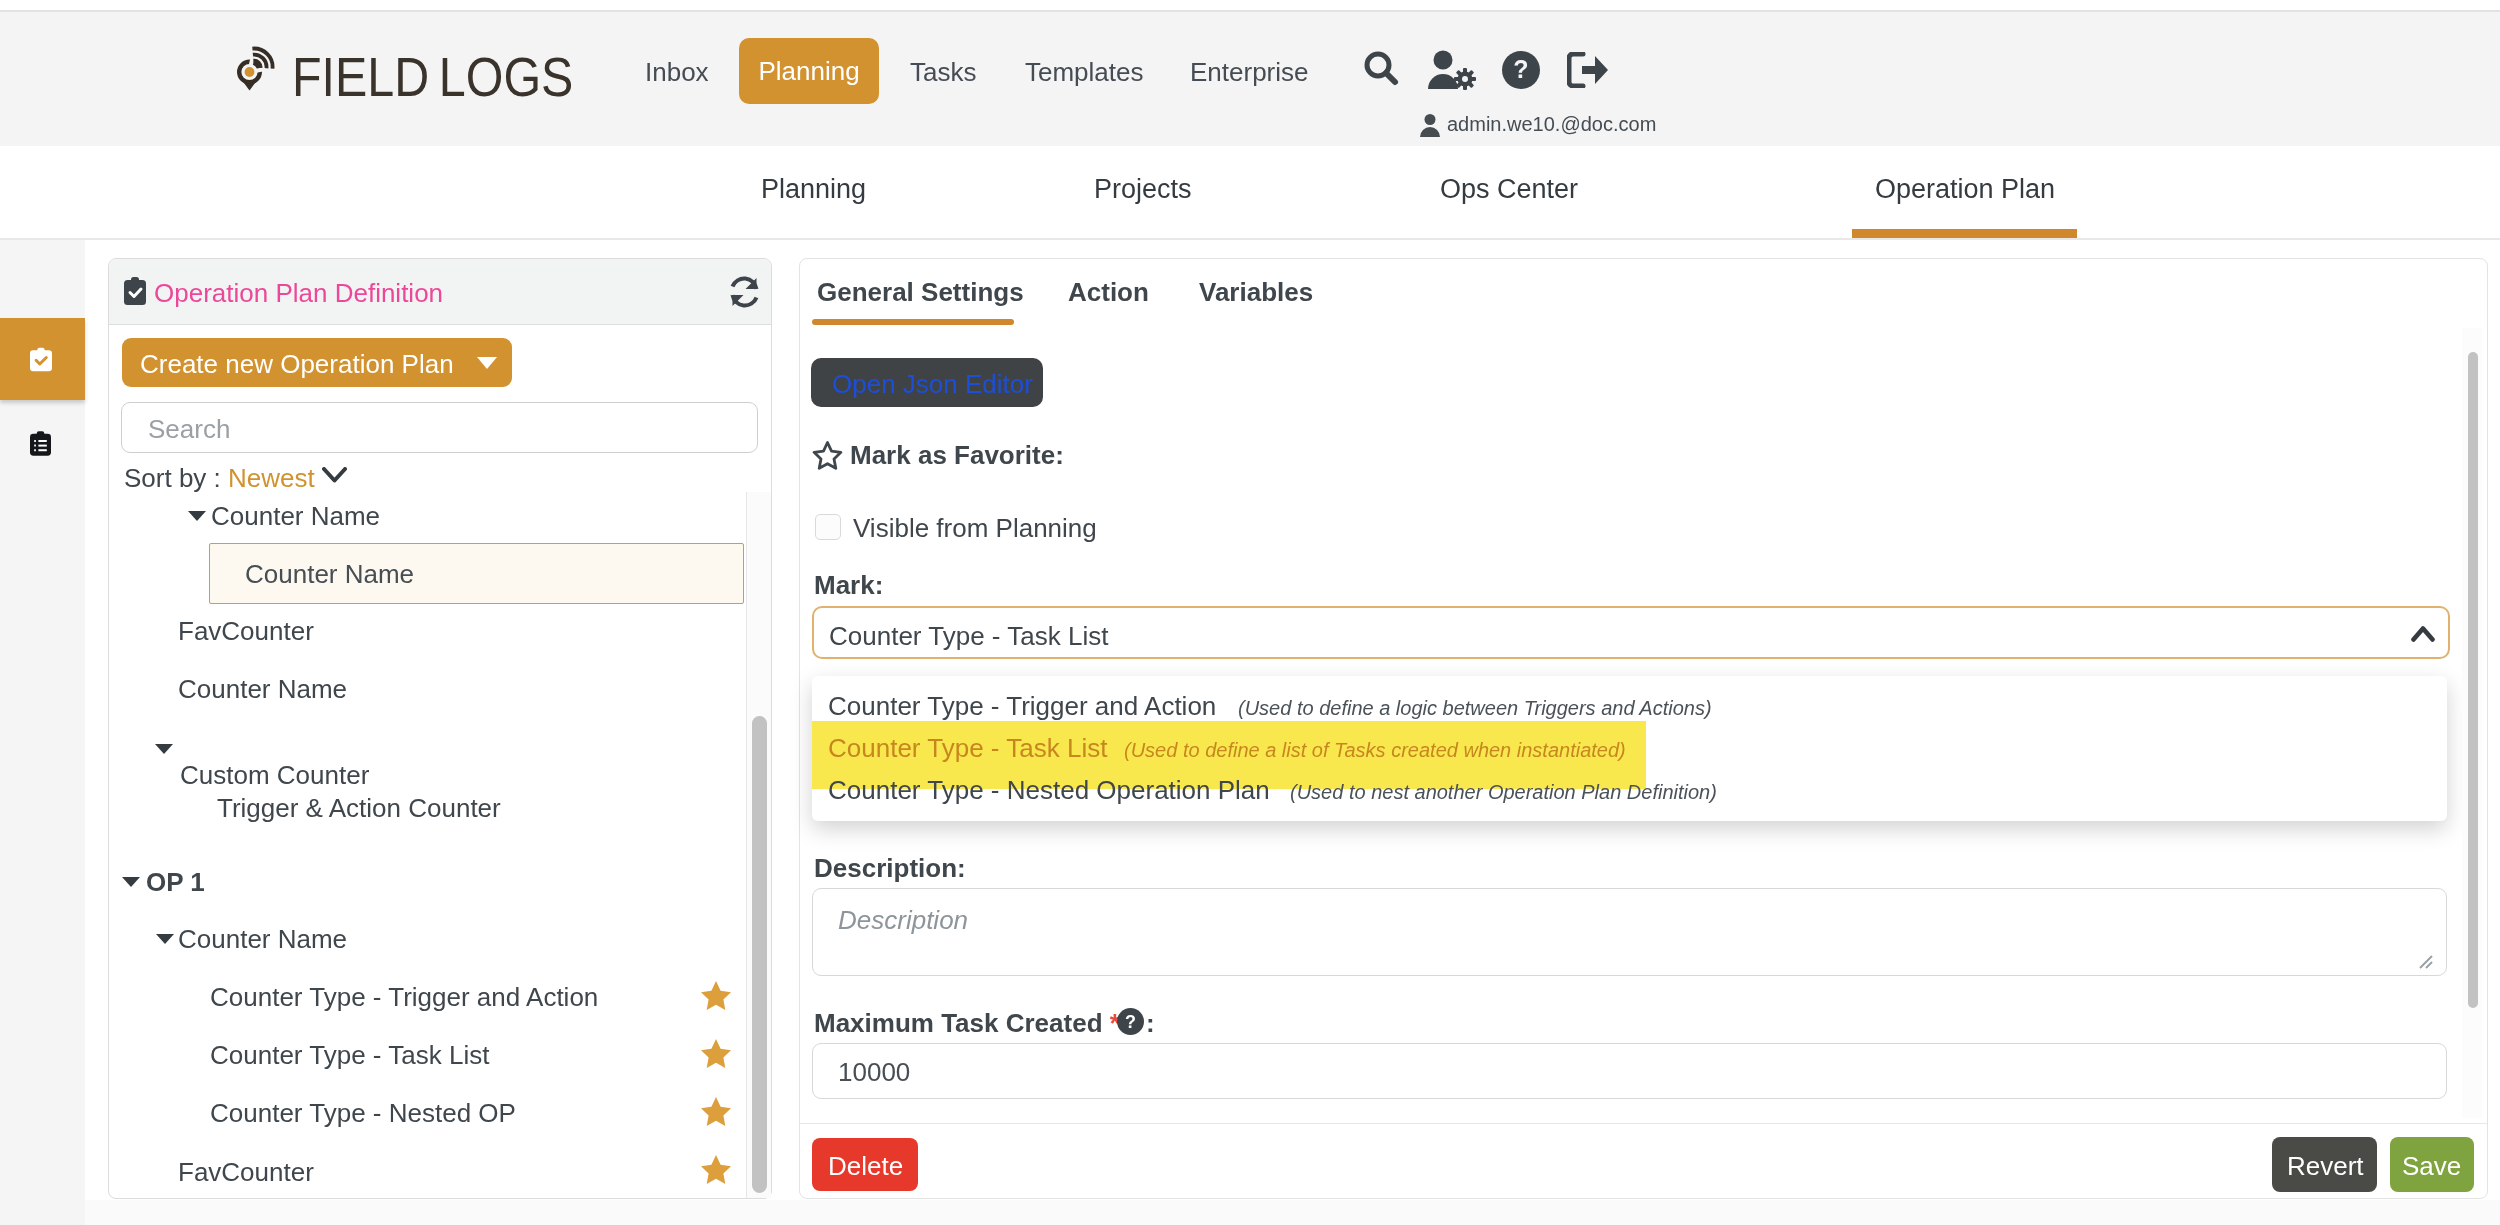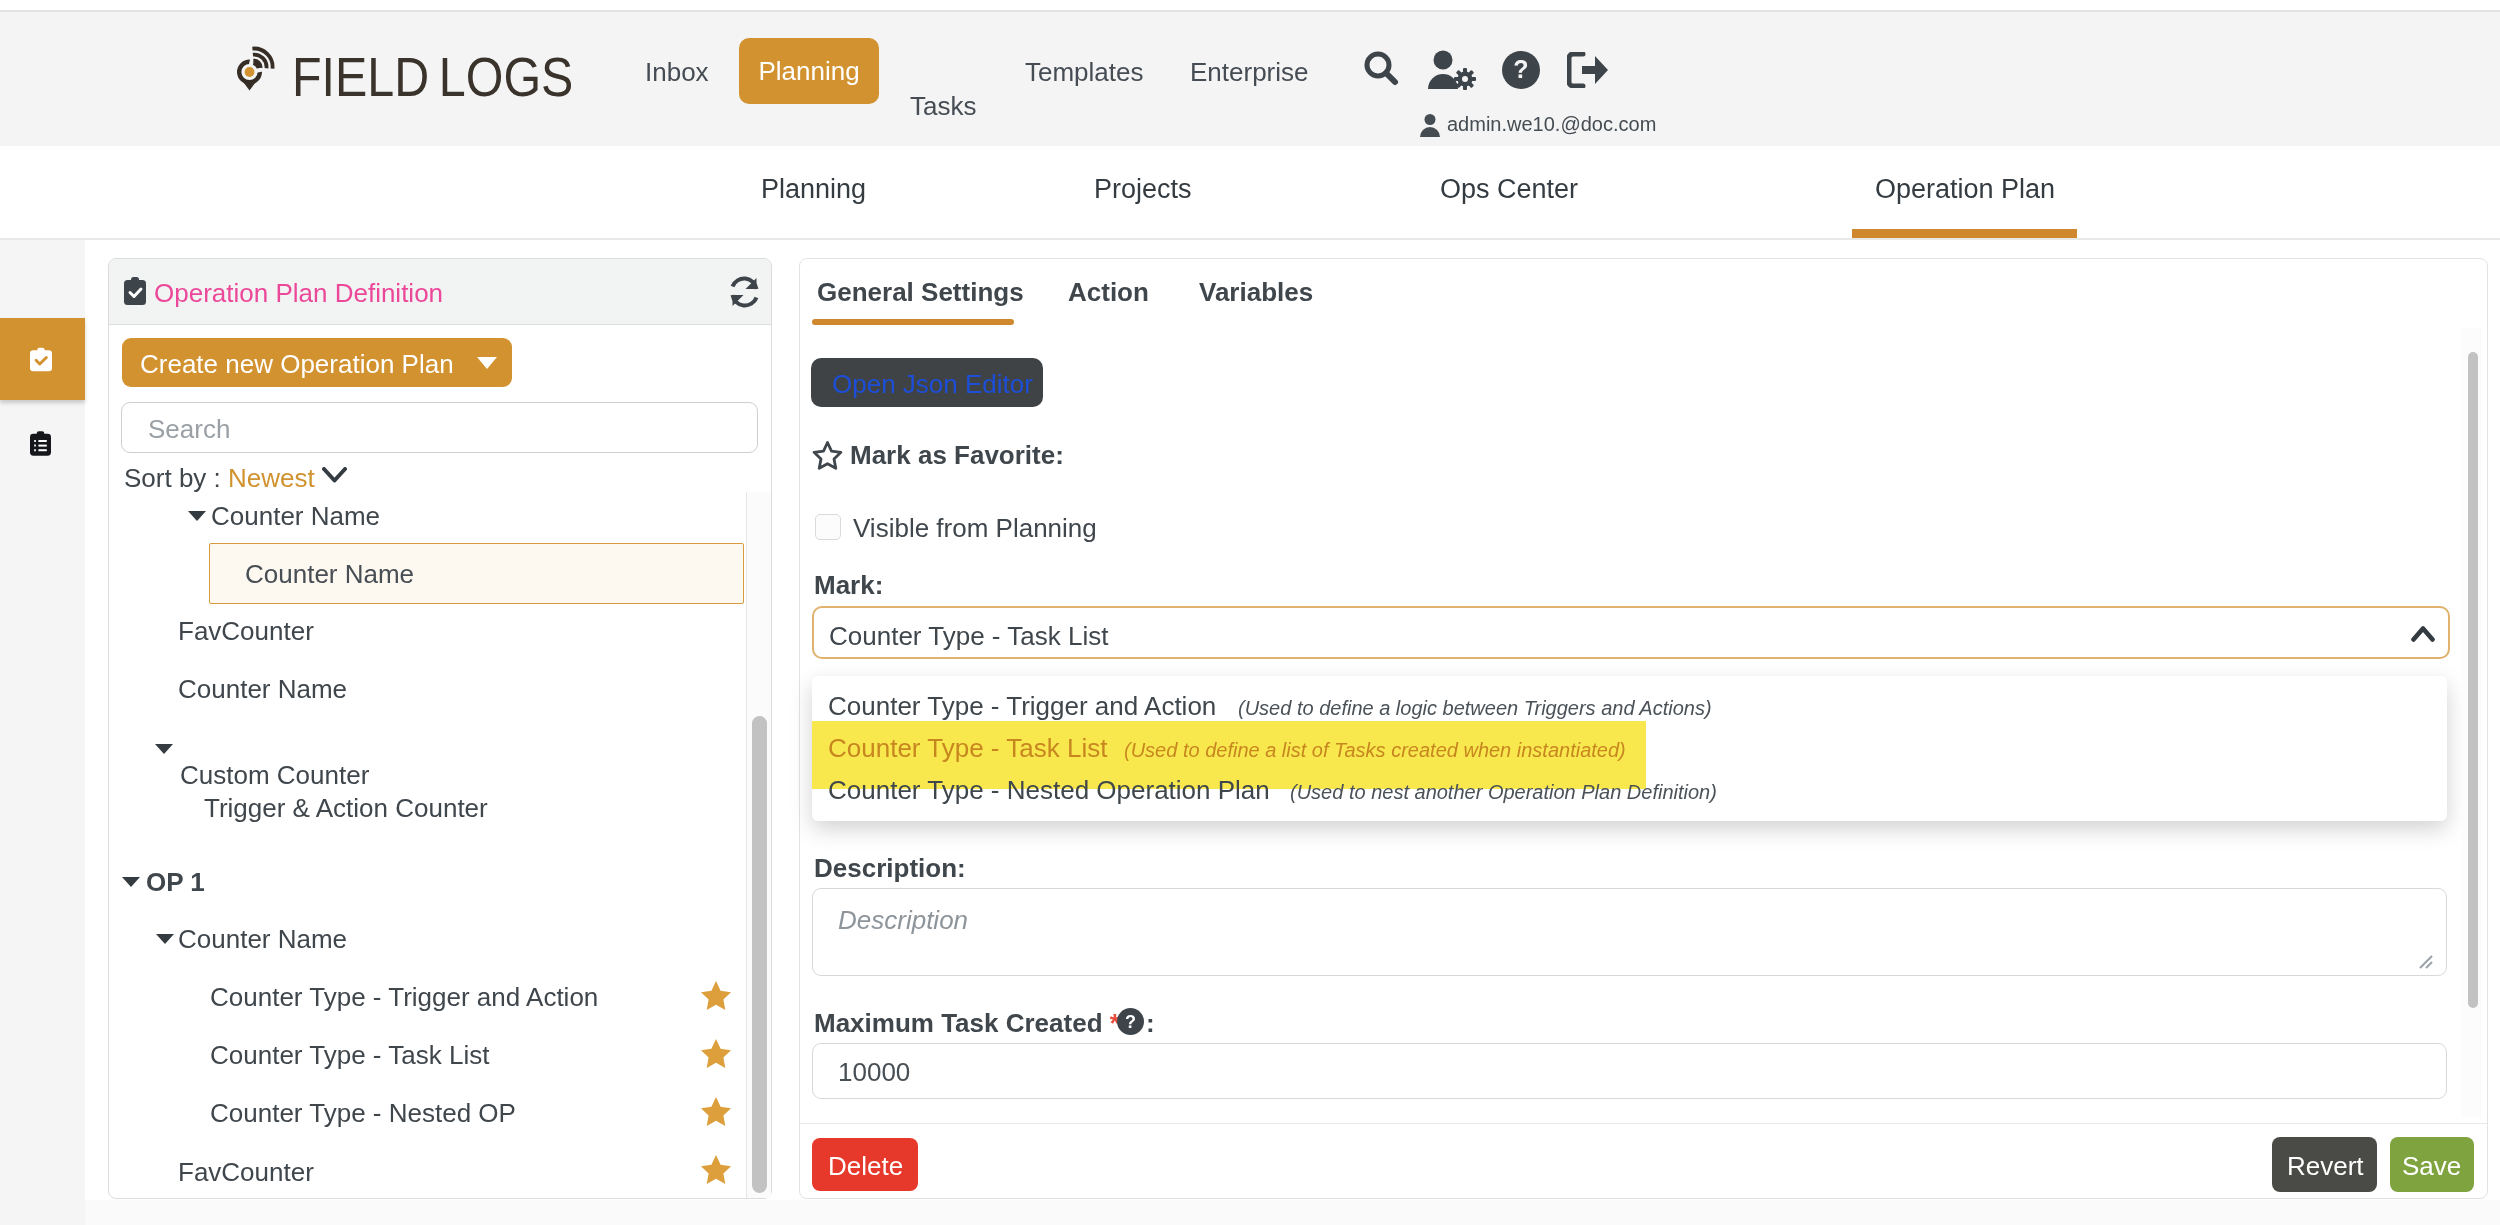--- a/index.html
+++ b/index.html
@@ -21,21 +21,21 @@
   <line x1="29.3" y1="34.7" x2="41.3" y2="32.2" stroke="#f4f4f5" stroke-width="4"></line>
   <circle cx="22.5" cy="36" r="4.9" fill="#d2922f"></circle>
   <path d="M26.4 24.6 A6.5 6.5 0 0 1 33.5 31.7" fill="none" stroke="#362e26" stroke-width="3.8"></path>
   <path d="M25.9 18.6 A12.5 12.5 0 0 1 39.5 32.2" fill="none" stroke="#362e26" stroke-width="3.8"></path>
   <path d="M25.4 12.6 A18.5 18.5 0 0 1 45.5 32.7" fill="none" stroke="#362e26" stroke-width="3.8"></path>
 </svg>
 <div class="abs" style="left:292px;top:50px;font-size:55px;line-height:55px;color:#3a332c;white-space:nowrap;transform:scaleX(0.88);transform-origin:0 0;">FIELD LOGS</div>
 
 <div class="abs" style="left:645px;top:57px;font-size:26px;color:#454c53;">Inbox</div>
 <div class="abs" style="left:739px;top:38px;width:140px;height:66px;background:#d2922f;border-radius:10px;color:#fff;font-size:26px;text-align:center;line-height:66px;">Planning</div>
-<div class="abs" style="left:910px;top:57px;font-size:26px;color:#454c53;margin-top:34px;">Tasks</div>
+<div class="abs" style="left:910px;top:57px;font-size:26px;color:#454c53;">Tasks</div>
 <div class="abs" style="left:1025px;top:57px;font-size:26px;color:#454c53;">Templates</div>
 <div class="abs" style="left:1190px;top:57px;font-size:26px;color:#454c53;">Enterprise</div>
 
 <svg class="abs" style="left:1362px;top:50px;" width="38" height="38" viewBox="0 0 38 38">
   <circle cx="16" cy="15" r="11" fill="none" stroke="#3d444a" stroke-width="5"></circle>
   <line x1="24" y1="23" x2="33" y2="32" stroke="#3d444a" stroke-width="6" stroke-linecap="round"></line>
 </svg>
 <svg class="abs" style="left:1427px;top:50px;" width="52" height="40" viewBox="0 0 52 40">
   <circle cx="16" cy="10" r="9.5" fill="#3d444a"></circle>
   <path d="M1 39 a15 15 0 0 1 30 0 z" fill="#3d444a"></path>
@@ -130,21 +130,21 @@
 
 <div class="abs" style="left:209px;top:543px;width:535px;height:61px;background:#fdf8f0;border:1px solid #d79a3d;border-radius:2px;"></div>
 <div class="abs" style="left:245px;top:559px;font-size:26px;color:#474e54;">Counter Name</div>
 
 <div class="abs" style="left:178px;top:616px;font-size:26px;">FavCounter</div>
 <div class="abs" style="left:178px;top:674px;font-size:26px;">Counter Name</div>
 
 <div class="abs" style="left:155px;top:744px;width:0;height:0;border-left:9px solid transparent;border-right:9px solid transparent;border-top:10px solid #343b41;"></div>
 <div class="abs" style="left:180px;top:760px;font-size:26px;">Custom Counter</div>
 
-<div class="abs" style="left:204px;top:793px;font-size:26px;">Trigger &amp; Action Counter</div>
+<div class="abs" style="left:217px;top:793px;font-size:26px;">Trigger &amp; Action Counter</div>
 
 <div class="abs" style="left:122px;top:877px;width:0;height:0;border-left:9px solid transparent;border-right:9px solid transparent;border-top:10px solid #343b41;"></div>
 <div class="abs b" style="left:146px;top:867px;font-size:26px;">OP 1</div>
 
 <div class="abs" style="left:156px;top:934px;width:0;height:0;border-left:9px solid transparent;border-right:9px solid transparent;border-top:10px solid #343b41;"></div>
 <div class="abs" style="left:178px;top:924px;font-size:26px;">Counter Name</div>
 
 <div class="abs" style="left:210px;top:982px;font-size:26px;">Counter Type - Trigger and Action</div>
 <div class="abs" style="left:210px;top:1040px;font-size:26px;">Counter Type - Task List</div>
 <div class="abs" style="left:210px;top:1098px;font-size:26px;">Counter Type - Nested OP</div>

